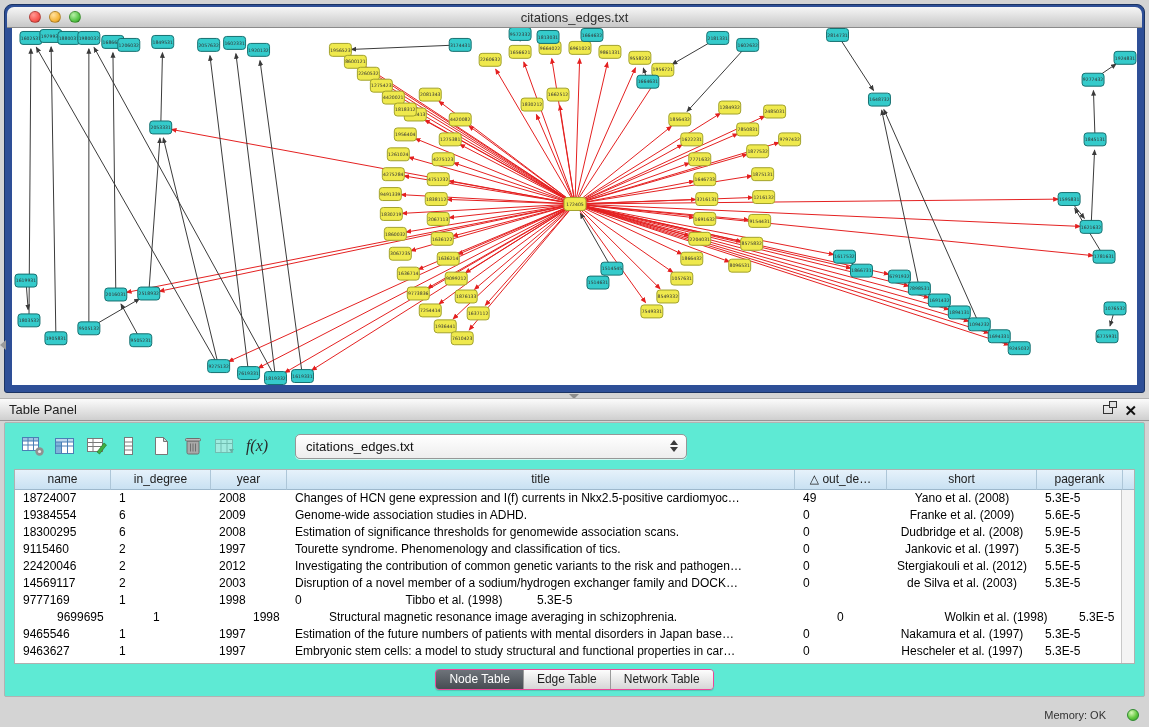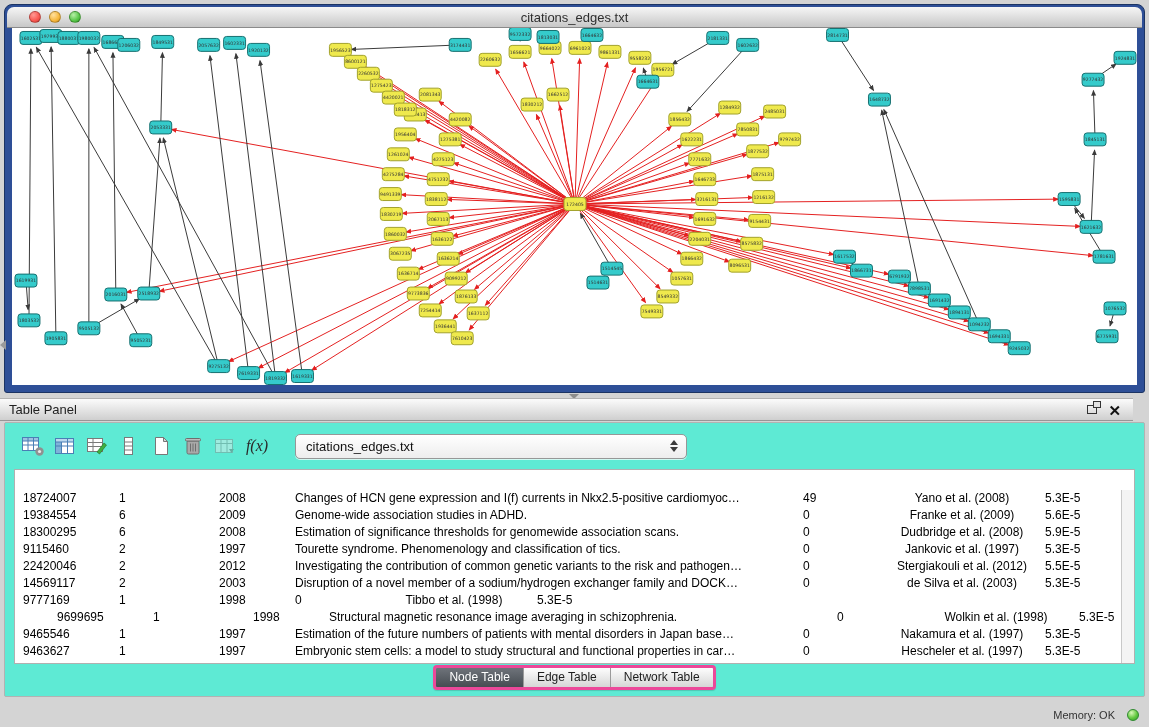--- a/index.html
+++ b/index.html
@@ -27,21 +27,21 @@
   .node-teal   { fill:#35cbcb; stroke:#166f6f; stroke-width:1; }
   .canvas text { font-size:4.6px; fill:#333; text-anchor:middle; font-family:"DejaVu Sans", sans-serif; }
 
   .hide-panel-arrow { position:absolute; left:0; top:340px; width:0; height:0;
     border-top:5px solid transparent; border-bottom:5px solid transparent; border-right:6px solid #9a9a9a; }
   .splitter-handle { position:absolute; left:569px; top:394px; width:0; height:0;
     border-left:5px solid transparent; border-right:5px solid transparent; border-top:5px solid #8d8d8d; }
 
   
   .table-panel { position:absolute; left:0; top:398px; width:1149px; height:304px; background:#d4d4d4; }
-  .panel-header { position:absolute; left:0; top:0; right:16px; height:23px;
+  .panel-header { position:absolute; left:0; top:0; right:0; height:23px;
     background:linear-gradient(#fbfbfb,#cfcfcf); border-top:1px solid #b3b3b3; border-bottom:1px solid #969696;text-align:center; }
   .panel-title { position:absolute; left:9px; top:0; line-height:22px; font-size:13px; color:#222; }
   .float-icon { position:absolute; right:36px; top:6px; width:10px; height:9px; border:1.5px solid #333; }
   .float-icon::after { content:''; position:absolute; top:-5px; right:-5px; width:6px; height:5px;
     border:1.5px solid #333; background:#e2e2e2; }
   .close-icon { position:absolute; right:12px; top:2px; font-size:15px; font-weight:bold; color:#111; line-height:19px; }
 
   .panel-body { position:absolute; top:24px; left:4px; right:4px; height:275px;
     background:#5eead4; border:1px solid #b2b2b2; border-radius:2px; }
 
@@ -63,28 +63,28 @@
     overflow:hidden; white-space:nowrap; flex:none; }
   .th-filler { border-right:none; }
   .tbody { position:absolute; top:20px; left:0; right:13px; bottom:0; overflow:hidden; }
   .tr { display:flex; height:17px; line-height:17px; background:#fff; }
   .td { font-size:12px; color:#000; white-space:nowrap; overflow:hidden; padding-left:8px; flex:none; }
   .td-5 { text-align:center; padding-left:0; }
   .vscroll { position:absolute; top:20px; right:0; bottom:0; width:13px;
     background:#f4f4f4; border-left:1px solid #c9c9c9; }
 
   .tabs-row { position:absolute; left:0; right:0; bottom:6px; display:flex; justify-content:center; }
-  .tabs { display:flex; border:3px solid #ec4899; border-radius:4px; overflow:hidden;
+  .tabs { display:flex; border:1px solid #ec4899; border-radius:4px; overflow:hidden;
     box-shadow:0 1px 1px rgba(0,0,0,.15); }
   .tab { padding:0 13px; height:19px; line-height:18px; font-size:12px; color:#1d1d1d;
     background:linear-gradient(#fdfdfd,#d6d6d6); border-left:1px solid #9a9a9a; }
   .tab:first-child { border-left:none; }
   .tab.active { background:linear-gradient(#6e737a,#474c52); color:#fff; }
 
-  .statusbar { position:absolute; right:10px; bottom:6px; display:flex; align-items:center; gap:12px;margin-left:37px; }
+  .statusbar { position:absolute; right:10px; bottom:6px; display:flex; align-items:center; gap:21px;margin-left:37px; }
   .mem-label { font-size:11px; color:#333; }
   .mem-dot { width:12px; height:12px; border-radius:50%; border:1px solid #2d8a2d;
     background:radial-gradient(circle at 35% 28%, #d8f8b8, #63c93f 55%, #2f9a2a); }
 
   
   .mini { display:block; }
 </style>
 </head>
 <body>
 
@@ -768,20 +768,30 @@
         <div class="combo">
           <span>citations_edges.txt</span>
           <span class="combo-arrows">
             <span class="up"></span>
               <span class="down"></span>
           </span>
         </div>
       </div>
 
       <div class="table-area">
+        <div class="thead" id="thead">
+            <div class="th" style="width: 96px;">name</div>
+            <div class="th" style="width: 100px;">in_degree</div>
+            <div class="th" style="width: 76px;">year</div>
+            <div class="th" style="width: 508px;">title</div>
+            <div class="th" style="width: 92px;">△ out_de…</div>
+            <div class="th" style="width: 150px;">short</div>
+            <div class="th" style="width: 86px;">pagerank</div>
+            <div class="th th-filler" style="flex: 1 1 0%;"></div>
+          </div>
         <div class="tbody" id="tbody">
             <div class="tr">
               <div class="td td-0" style="width: 96px;">18724007</div>
               <div class="td td-1" style="width: 100px;">1</div>
               <div class="td td-2" style="width: 76px;">2008</div>
               <div class="td td-3" style="width: 508px;">Changes of HCN gene expression and I(f) currents in Nkx2.5-positive cardiomyoc…</div>
               <div class="td td-4" style="width: 92px;">49</div>
               <div class="td td-5" style="width: 150px;">Yano et al. (2008)</div>
               <div class="td td-6" style="width: 86px;">5.3E-5</div>
             </div>

